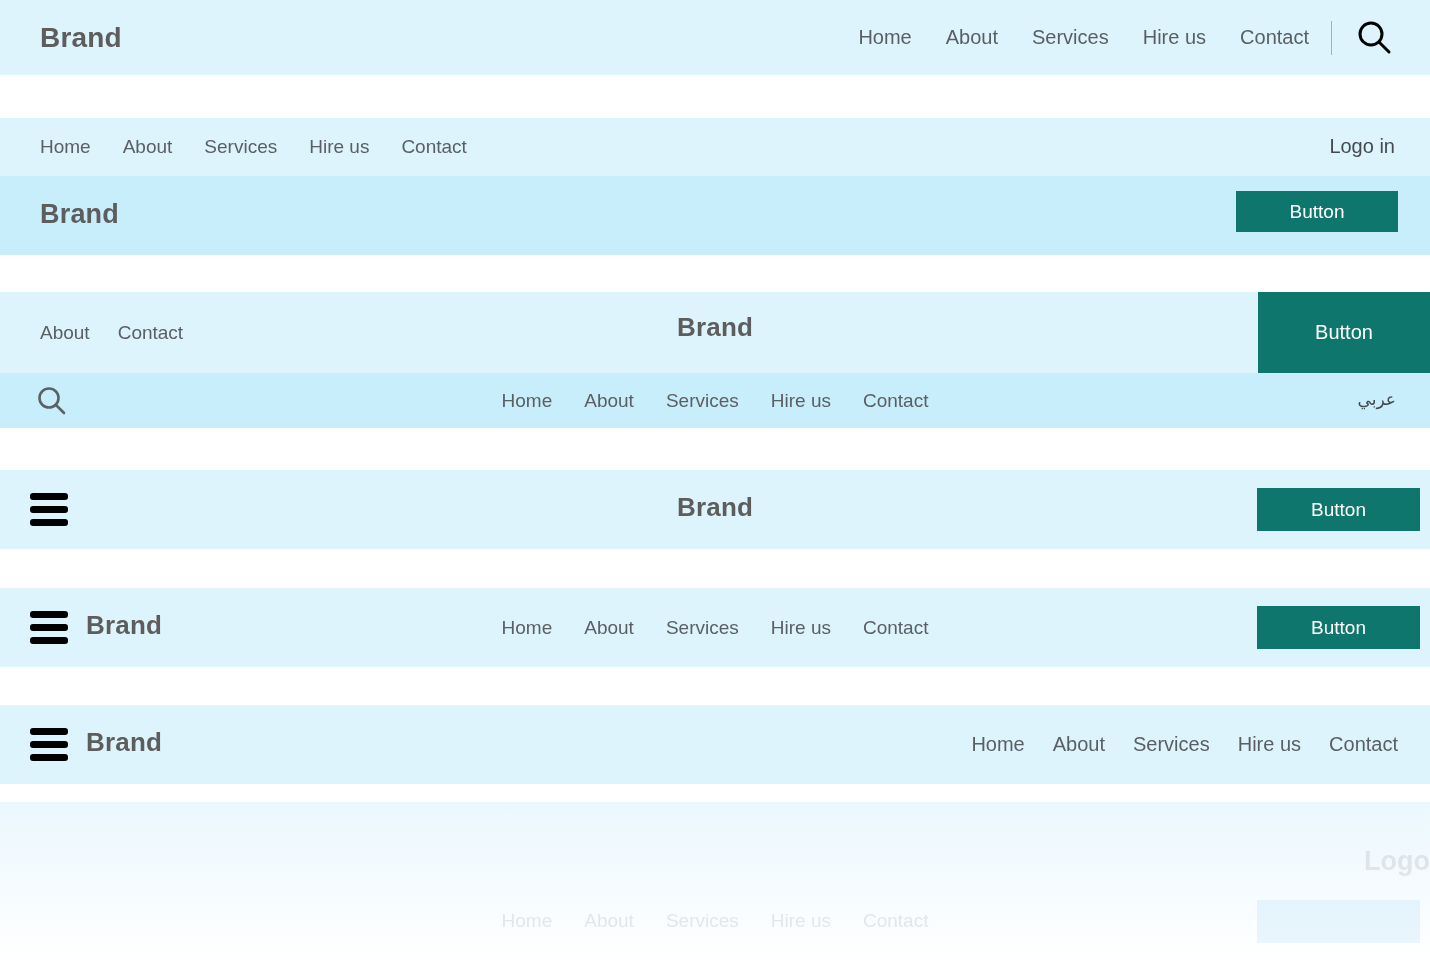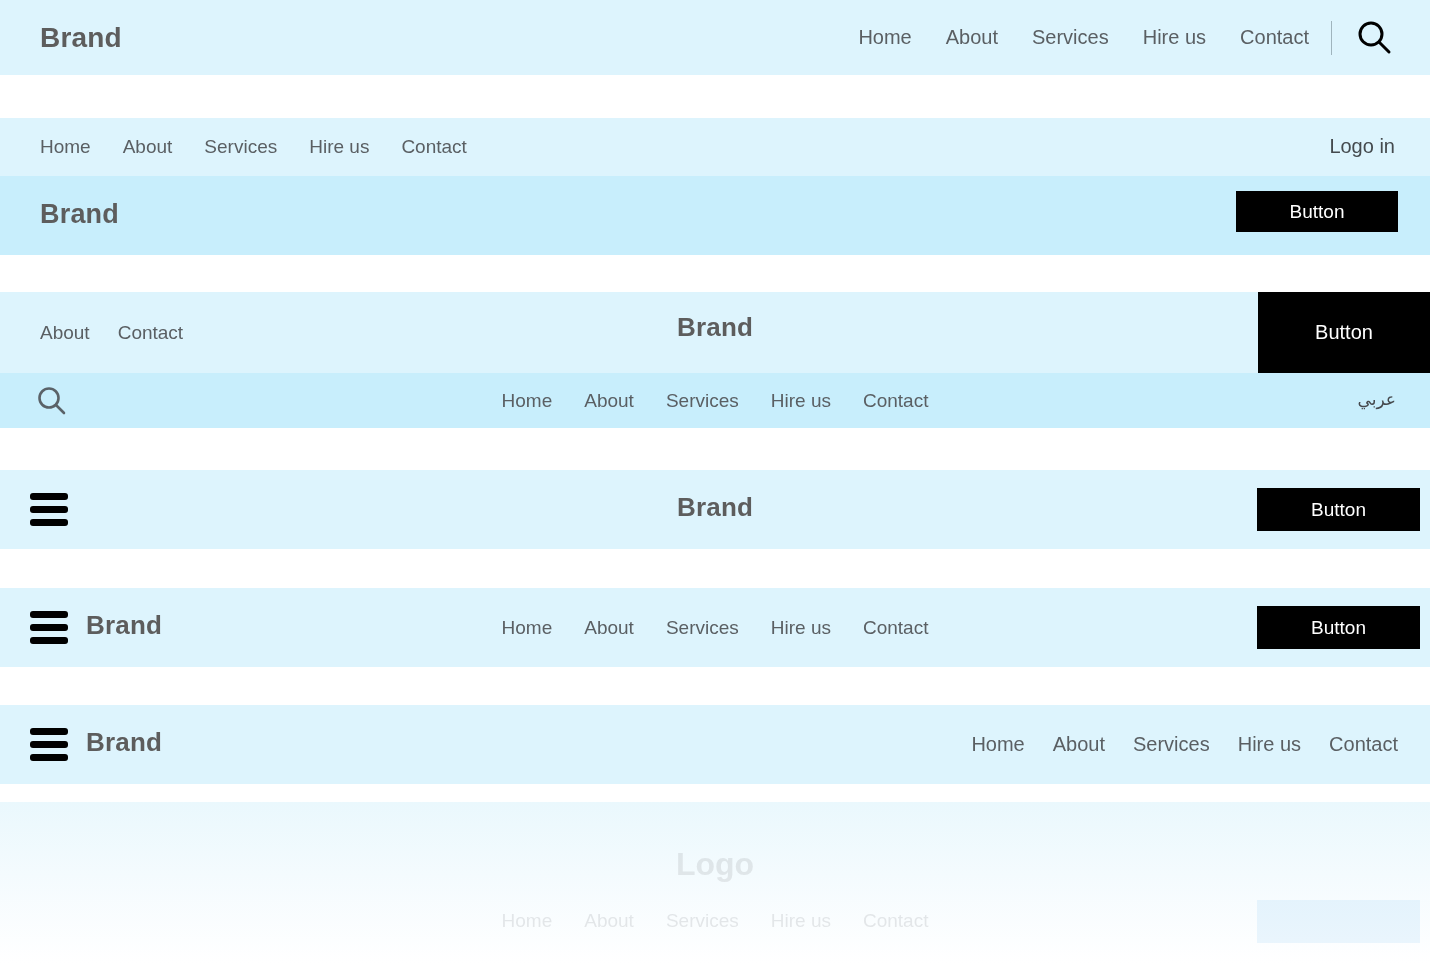--- a/index.html
+++ b/index.html
@@ -46,21 +46,21 @@
   }
 
   .navlink {
     color: #5a5f63;
     font-size: 19px;
     white-space: nowrap;
     cursor: pointer;
   }
 
   .btn-blue {
-    background: #000000;
+    background: #0f766e;
     color: #ffffff;
     font-size: 19px;
     border: none;
     display: flex;
     align-items: center;
     justify-content: center;
     cursor: pointer;
     font-family: "Liberation Sans", sans-serif;
   }
 
@@ -162,22 +162,22 @@
   #sec6 .navlink { margin-left: 28px; font-size: 20px; }
 
   
   #sec7 {
     position: absolute; left: 0; top: 802px; width: 1430px; height: 162px;
     background: linear-gradient(to bottom, #eaf8fd 0%, #f4fbfe 45%, #ffffff 100%);
     overflow: hidden;
   }
   #sec7 .faded-logo {
     position: absolute; left: 0; right: 0; top: 44px;
-    text-align: center;
-    font-size: 32px; font-weight: bold;
+    text-align: right;
+    font-size: 27px; font-weight: bold;
     color: rgba(93,93,93,0.13);
   }
   #sec7 .navlinks {
     position: absolute; left: 0; right: 0; top: 108px;
     justify-content: center;
   }
   #sec7 .navlink {
     margin: 0 16px; font-size: 19px;
     color: rgba(90,95,99,0.14);
   }

